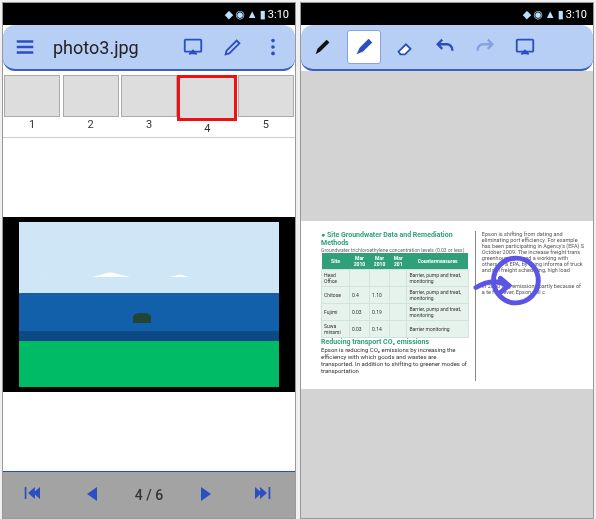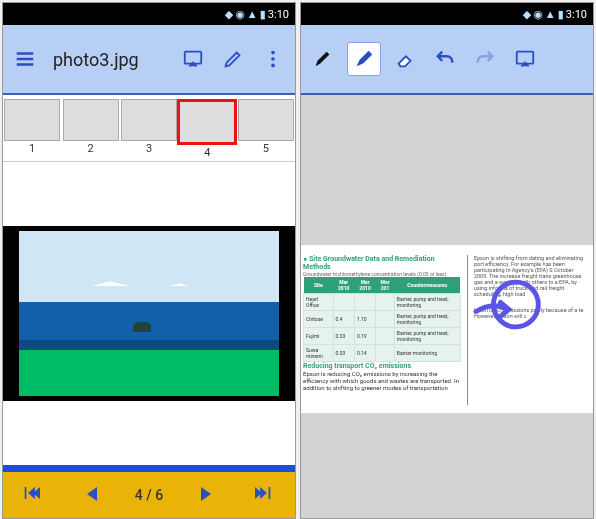--- a/index.html
+++ b/index.html
@@ -33,22 +33,23 @@
     font-size: 11px;
     gap: 2px;
   }
   .statusbar .ico { color:#b8e0ff; }
   .toolbar {
     height: 44px;
     background: #b7cef5;
     border-bottom: 2px solid #3b5fbf;
     display: flex;
     align-items: center;
-    padding: 12px 6px;
+    padding: 0 6px;
     gap: 8px;
+    border-radius: 12px;
   }
   .toolbar .title {
     flex: 1;
     font-size: 18px;
     color: #222;
     padding-left: 4px;
   }
   .tbtn {
     width: 32px;
     height: 32px;
@@ -113,37 +114,37 @@
     content:"";position:absolute;left:0;right:0;top:29%;height:14%;
     background:linear-gradient(#fff 0 30%,#cfe6f7 30%);
     clip-path:polygon(0 60%,10% 30%,20% 55%,35% 10%,50% 50%,62% 20%,75% 60%,88% 35%,100% 55%,100% 100%,0 100%);
   }
   .photo::after{
     content:"";position:absolute;left:44%;top:55%;width:18px;height:10px;
     background:#243; border-radius:40% 40% 0 0;
   }
   .navbar {
     height: 46px;
-    background:#eab308;
-    border-top:7px solid #1d4ed8;
+    background:#a3a3a3;
+    border-top:1px solid #1d4ed8;
     display:flex;
     align-items:center;
     justify-content:space-around;
     color:#2b4fc2;
     font-size:14px;
   }
   .navbar .pos { color:#333; font-weight:500;}
   .navbtn{width:34px;text-align:center;cursor:pointer;}
   
   .docview {
     flex:1; background:#d3d3d3; position:relative; overflow:hidden;
   }
   .docpage{
     position:absolute; left:0; right:0; top:150px; height:150px; background:#fff;
-    padding:10px 8px 8px 2px; font-size:6px; color:#333;
+    padding:10px 8px 8px 20px; font-size:6px; color:#333;
     display:flex; gap:6px;
   }
   .doccol1{width:56%;}
   .doctable{width:100%;border-collapse:collapse;font-size:5px;}
   .doctable th{background:#2fa07a;color:#fff;padding:2px;}
   .doctable td{background:#e6f3ed;border:1px solid #cfe5dc;padding:2px;height:9px;}
   .dtitle{color:#2fa07a;font-size:7px;font-weight:bold;}
   .annot{
     position:absolute; left:56%; top:178px; width:85px; height:70px;
     pointer-events:none;

